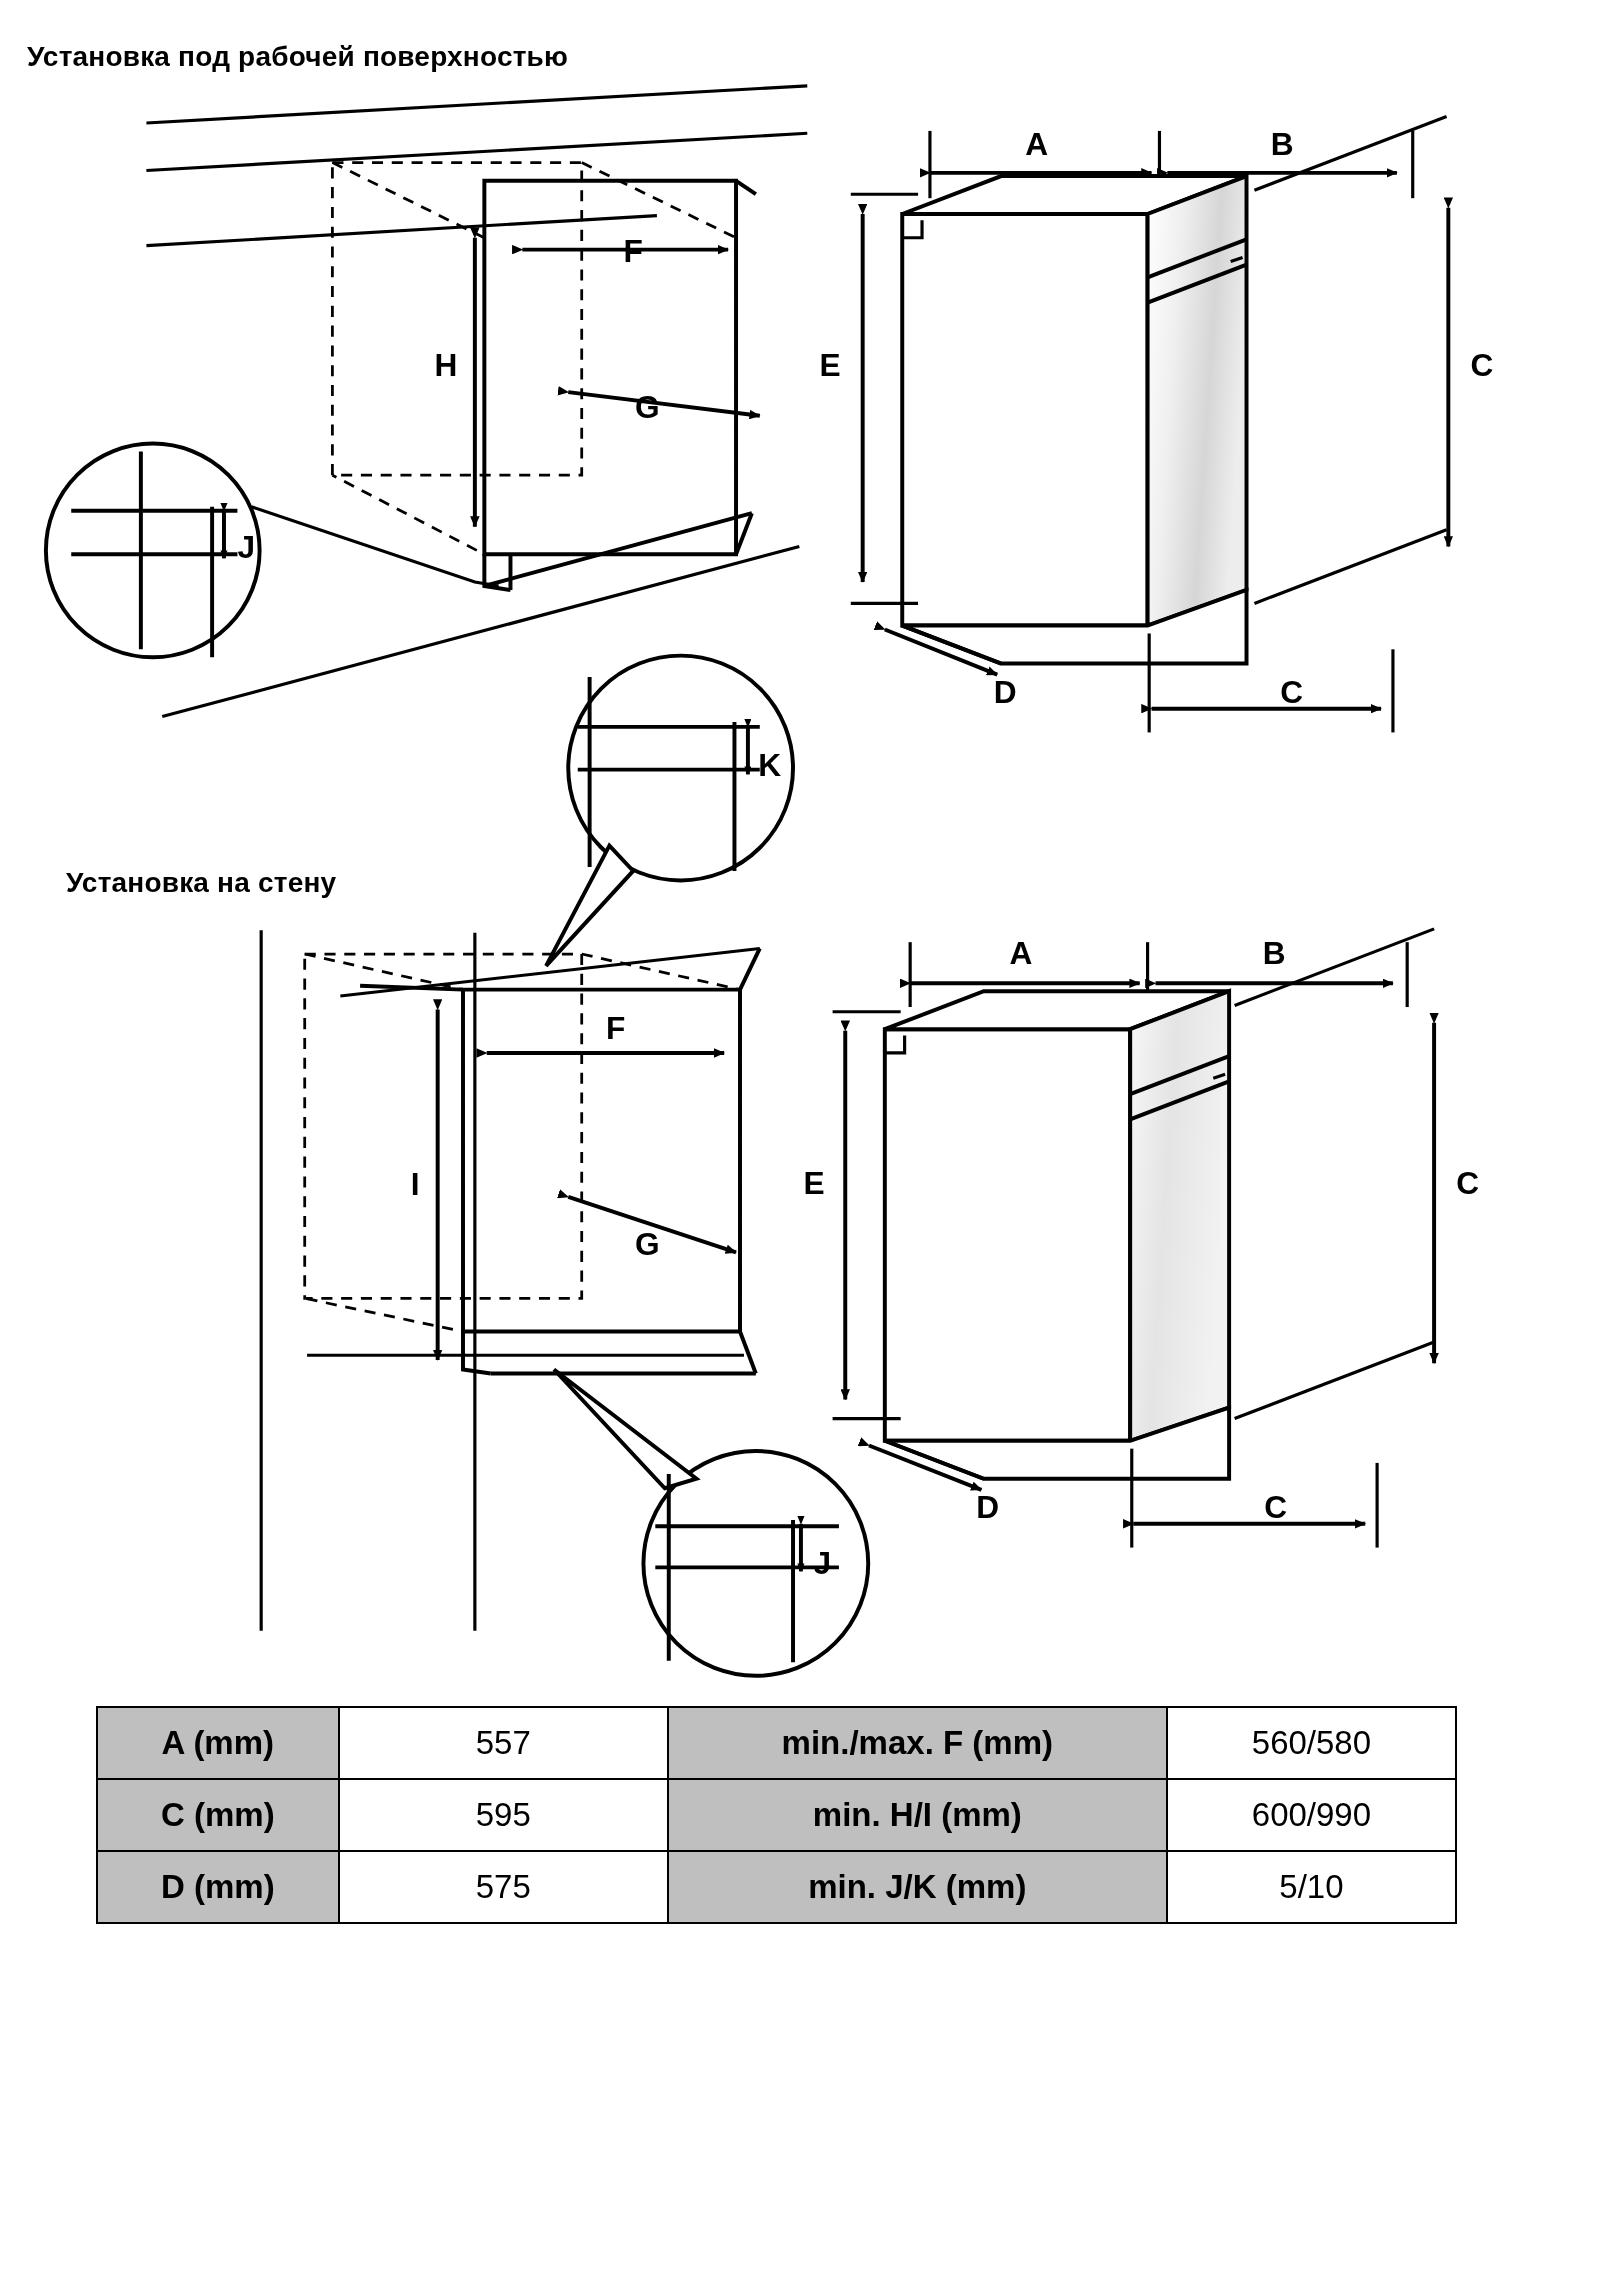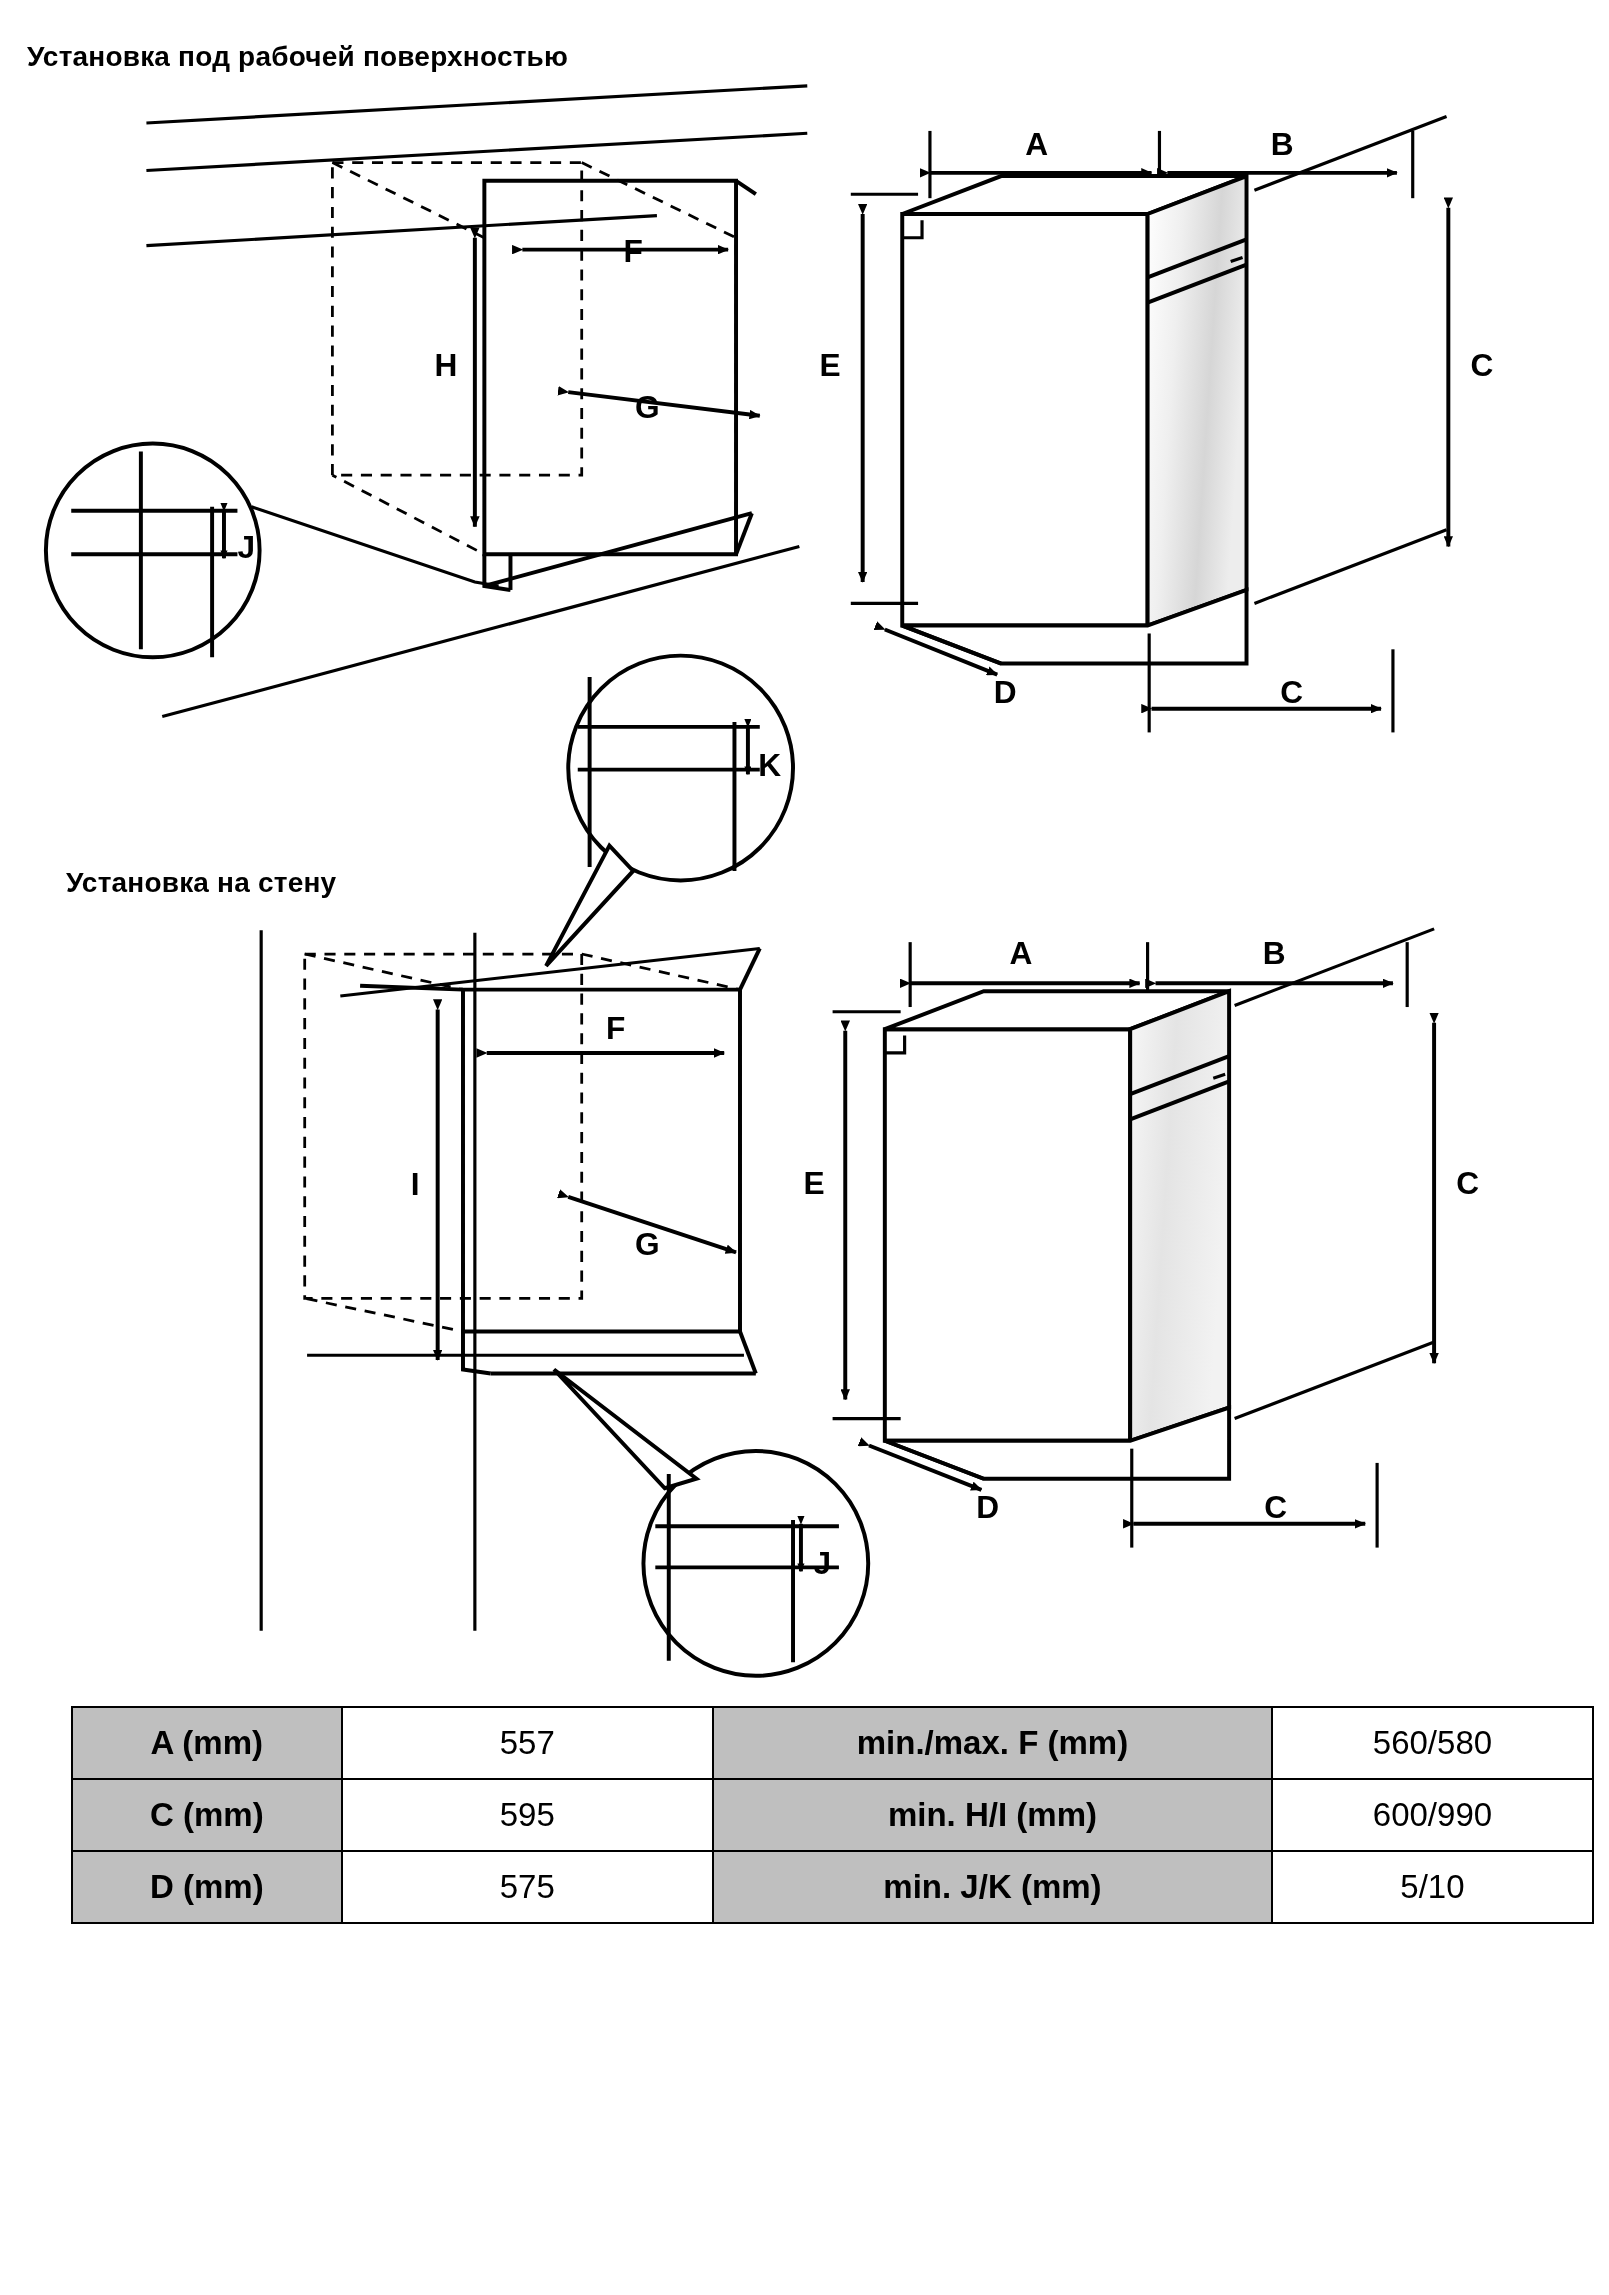--- a/index.html
+++ b/index.html
@@ -38,23 +38,23 @@
   }
   .lbl {
     font-family: "Liberation Sans", sans-serif;
     font-weight: bold;
     font-size: 40px;
   }
 
   
   .spec-table {
     position: absolute;
-    left: 71px;
+    left: 96px;
     top: 1706px;
-    width: 1523px;
+    width: 1361px;
     border-collapse: collapse;
     font-size: 33px;
   }
   .spec-table td {
     border: 2.4px solid #000;
     height: 70px;
     text-align: center;
     vertical-align: middle;
     padding: 0 6.3px;
   }

